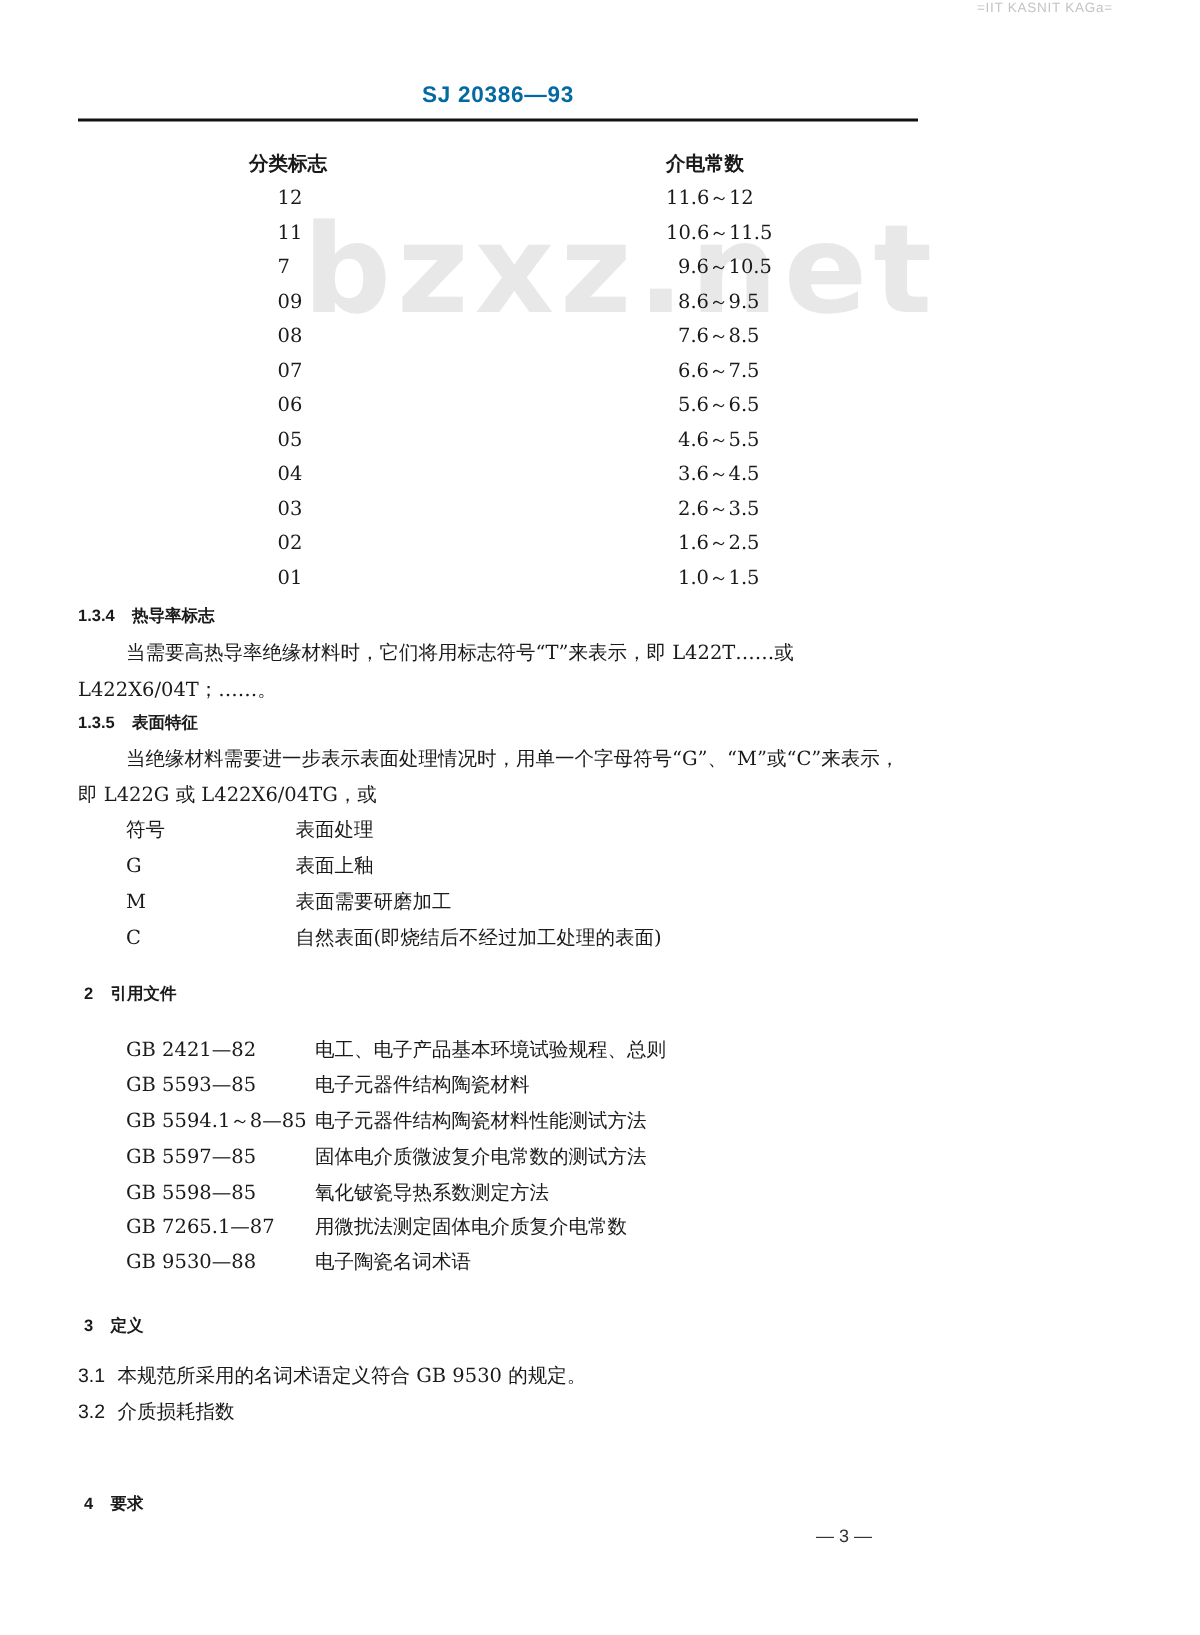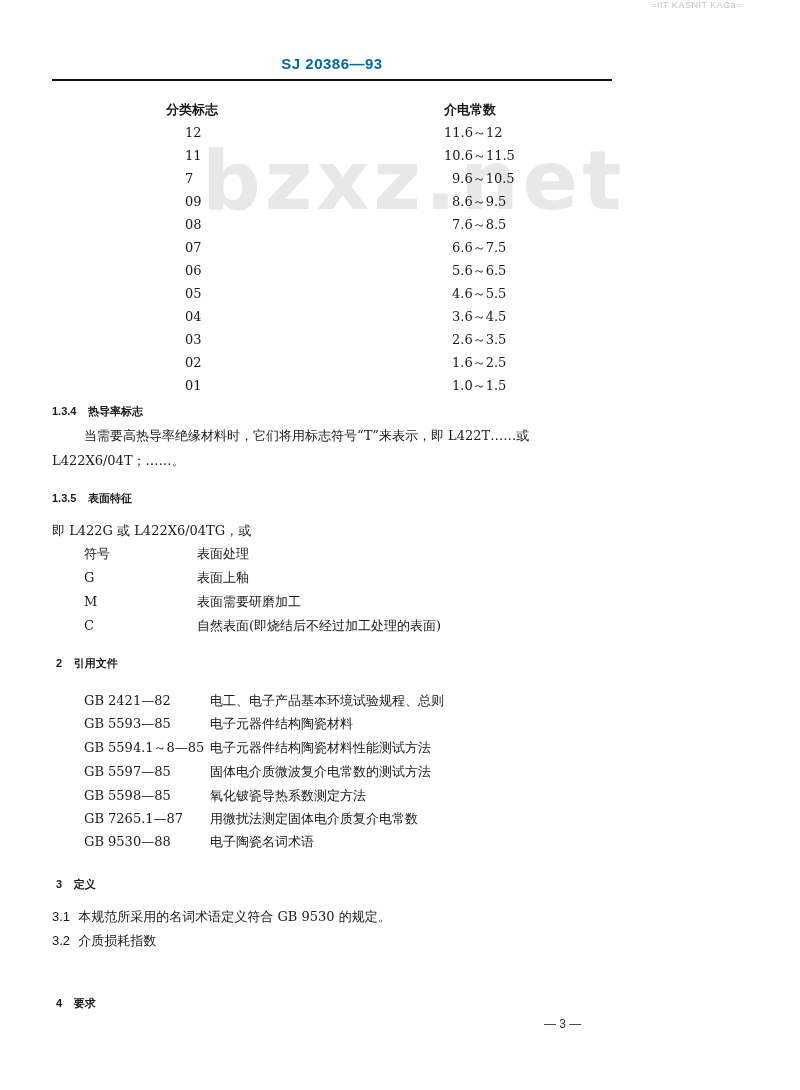--- a/index.html
+++ b/index.html
@@ -76,23 +76,24 @@
     <div class="abs t num" style="top:378px;left:185px;">01</div>
     <div class="abs t num" style="top:378px;left:452px;">1.0～1.5</div>
   </div>
 
   <div class="abs t sec" style="top:403px;left:52px;">
     <span class="sec-num">1.3.4</span>&nbsp;&nbsp;&nbsp;<span>热导率标志</span>
   </div>
   <div class="abs t para" style="top:428px;left:84px;">当需要高热导率绝缘材料时，它们将用标志符号“T”来表示，即 L422T……或</div>
   <div class="abs t para" style="top:453px;left:52px;">L422X6/04T；……。</div>
 
-  <div class="abs t sec" style="top:474px;left:52px;margin-top:16px;">
+  <div class="abs t sec" style="top:474px;left:52px;">
     <span class="sec-num">1.3.5</span>&nbsp;&nbsp;&nbsp;<span>表面特征</span>
   </div>
+  <div class="abs t para" style="top:499px;left:84px;">当绝缘材料需要进一步表示表面处理情况时，用单一个字母符号“G”、“M”或“C”来表示，</div>
   <div class="abs t para" style="top:523px;left:52px;">即 L422G 或 L422X6/04TG，或</div>
 
   <div>
     <div class="abs t" style="top:546px;left:84px;">符号</div>
     <div class="abs t" style="top:546px;left:197px;">表面处理</div>
 
     <div class="abs t" style="top:570px;left:84px;">G</div>
     <div class="abs t" style="top:570px;left:197px;">表面上釉</div>
 
     <div class="abs t" style="top:594px;left:84px;">M</div>

